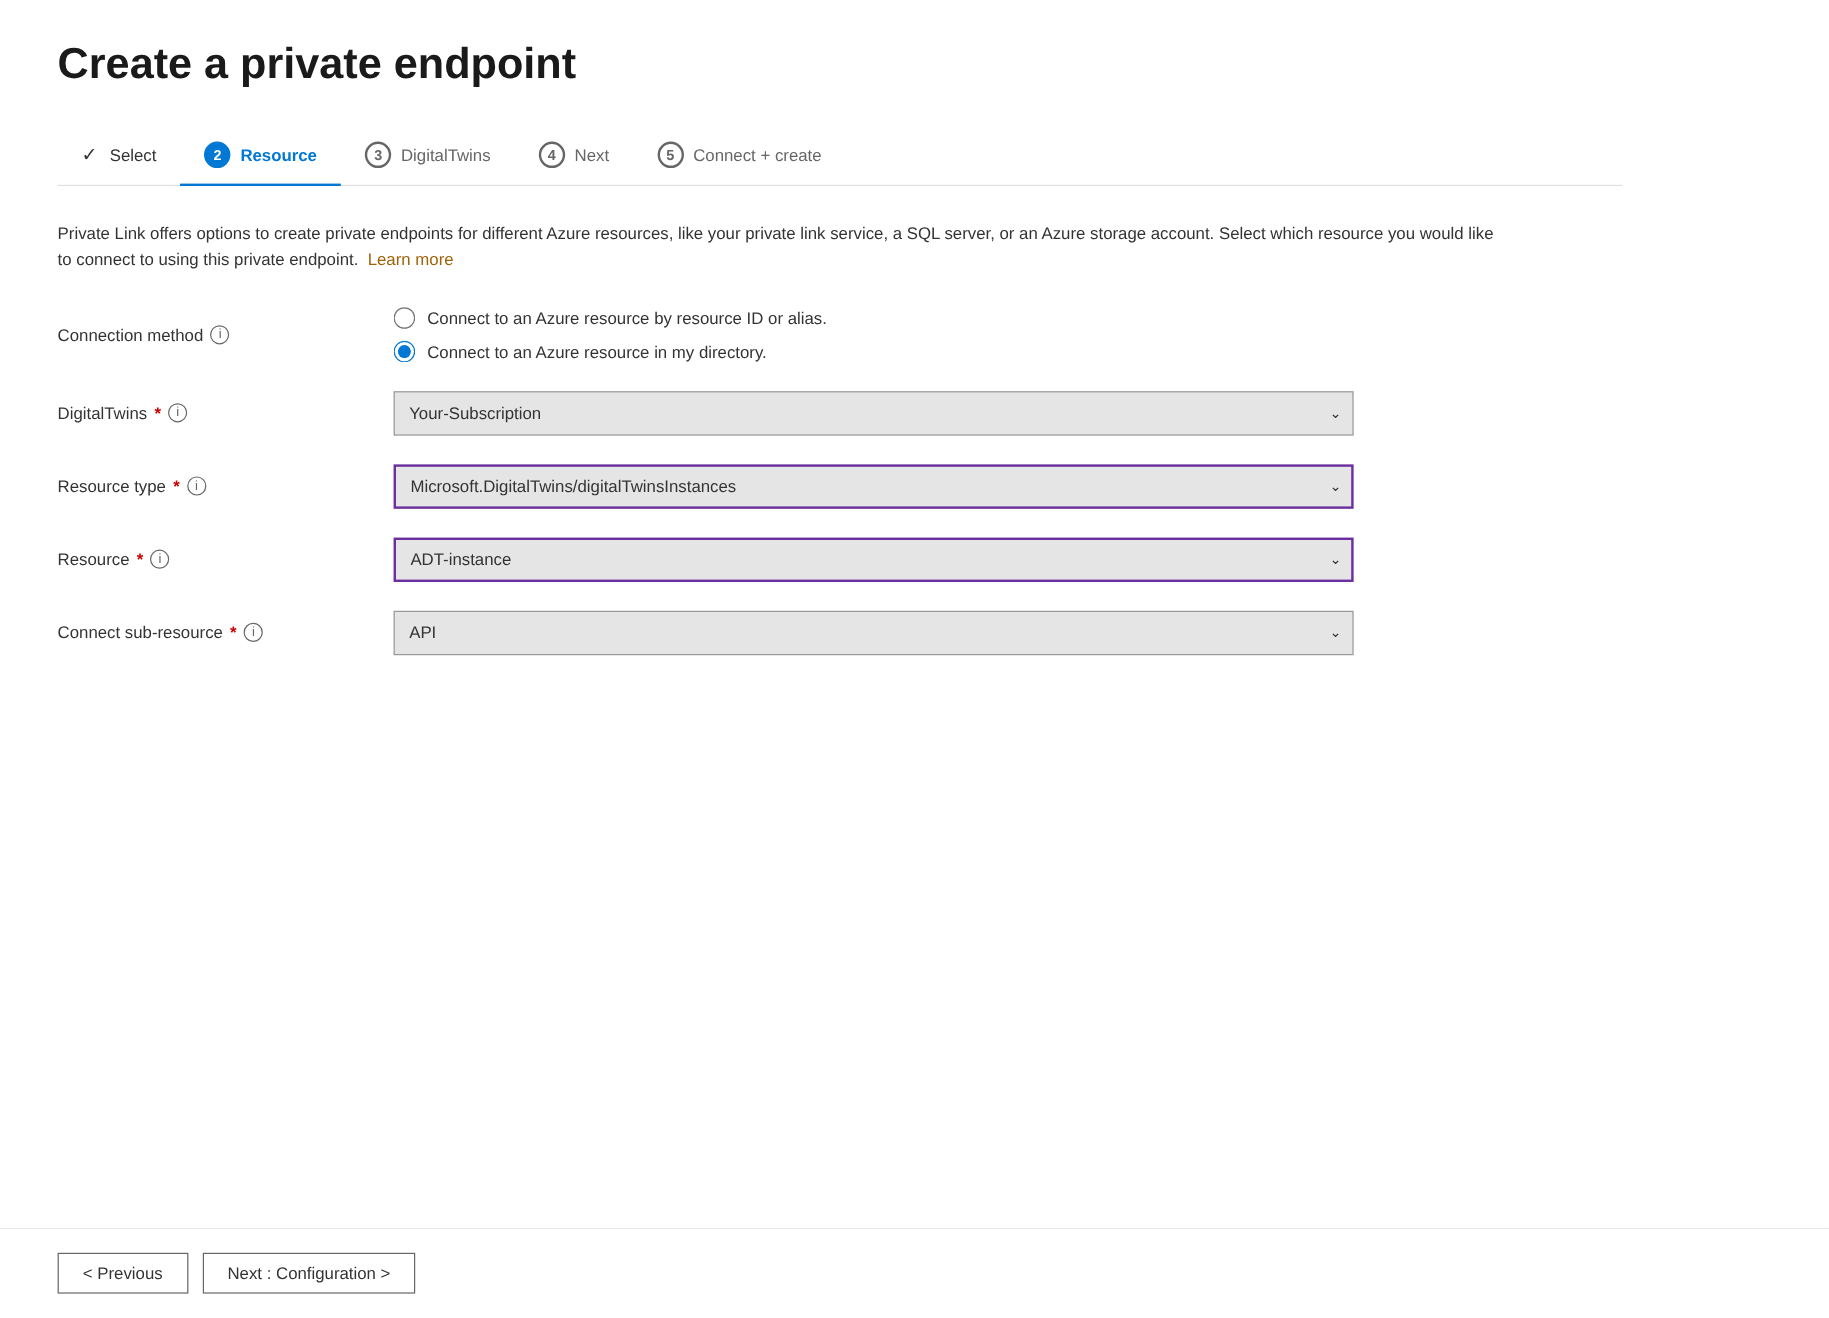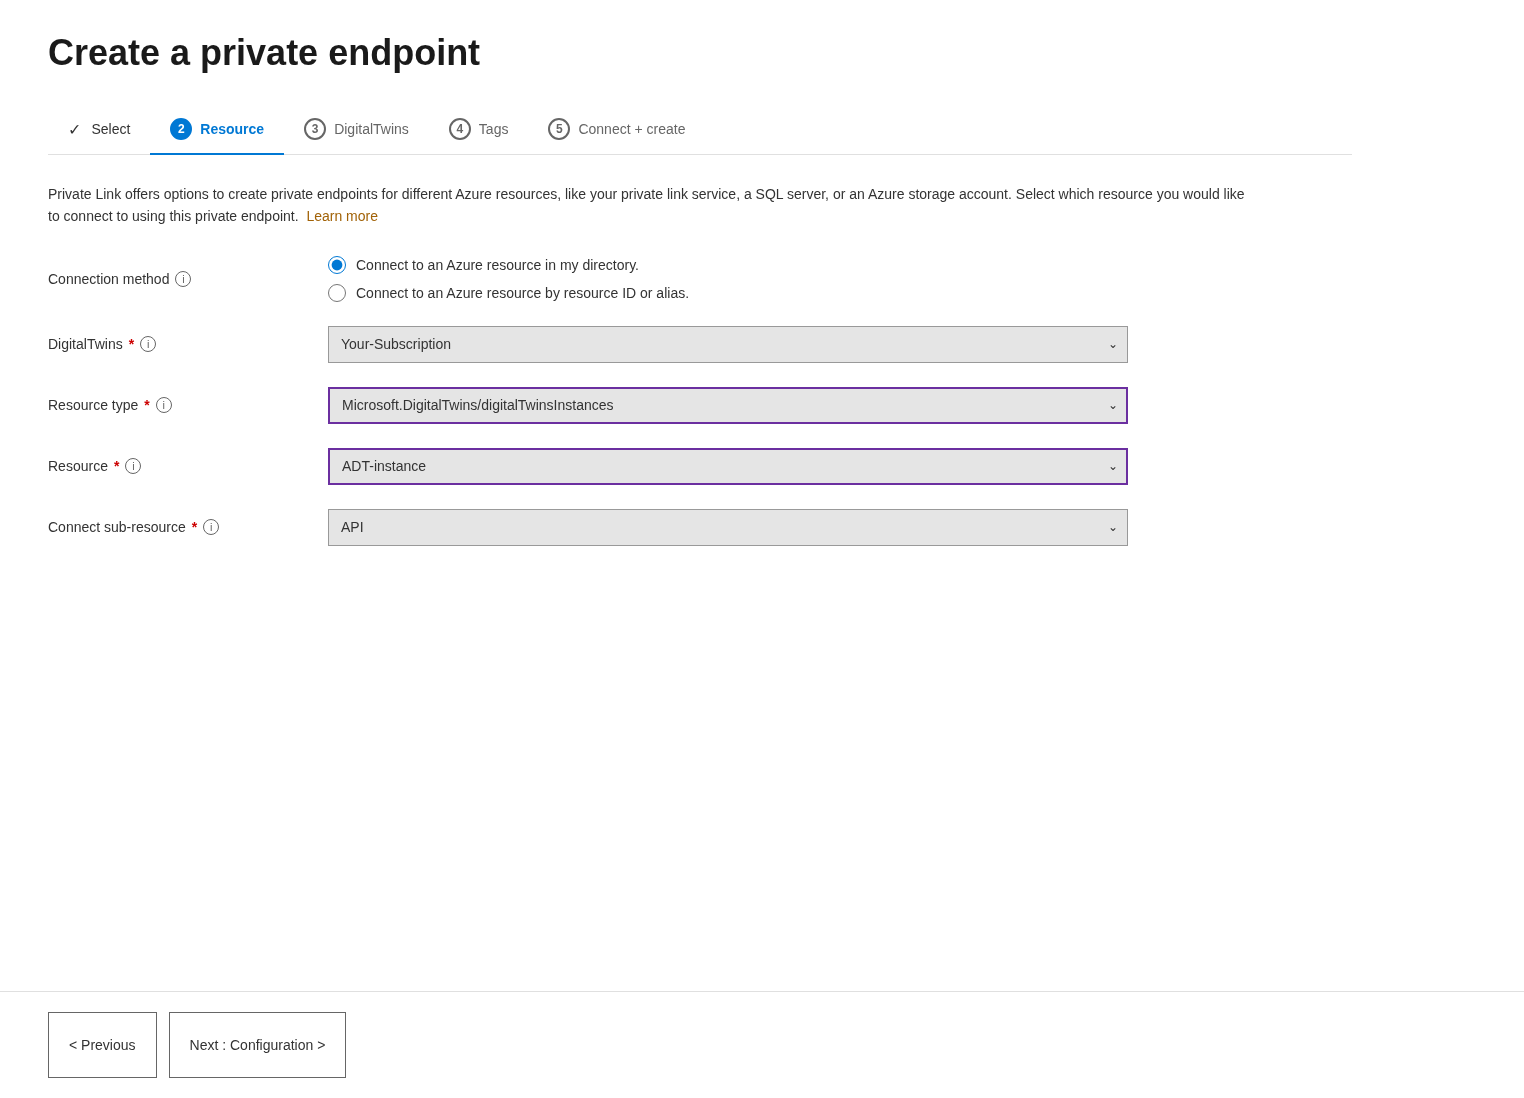--- a/index.html
+++ b/index.html
@@ -191,21 +191,21 @@
       bottom: 0;
       left: 0;
       right: 0;
       border-top: 1px solid #e0e0e0;
       background: #fff;
       padding: 20px 48px;
       display: flex;
       gap: 12px;
     }
     .btn {
-      padding: 24px 20px;
+      padding: 8px 20px;
       font-size: 14px;
       cursor: pointer;
       border: 1px solid #666;
       background: #fff;
       color: #333;
       font-family: inherit;
       min-width: 100px;
       text-align: right;
     }
     .btn-primary {
@@ -231,21 +231,21 @@
       <span>Resource</span>
     </div>
 
     <div class="step-item">
       <span class="step-circle">3</span>
       <span>DigitalTwins</span>
     </div>
 
     <div class="step-item">
       <span class="step-circle">4</span>
-      <span>Tags</span>
+      <span>Next</span>
     </div>
 
     <div class="step-item">
       <span class="step-circle">5</span>
       <span>Connect + create</span>
     </div>
   </nav>
 
   <p class="description-text">
     <span>Private Link offers options to create private endpoints for different Azure resources, like your private link service, a SQL server, or an Azure storage account. Select which resource you would like to connect to using this private endpoint.</span>
@@ -255,26 +255,26 @@
   <div class="form-section">
 
     <div class="form-row">
       <div class="form-label">
         <span>Connection method</span>
         <span class="info-icon">i</span>
       </div>
       <div class="form-control-area">
         <div class="radio-group">
           <label class="radio-option">
+            <input type="radio" class="radio-input" name="connection_method" style="">
+            <span>Connect to an Azure resource by resource ID or alias.</span>
+          </label>
+          <label class="radio-option">
             <input type="radio" class="radio-input" name="connection_method" checked="" style="">
             <span>Connect to an Azure resource in my directory.</span>
-          </label>
-          <label class="radio-option">
-            <input type="radio" class="radio-input" name="connection_method" style="">
-            <span>Connect to an Azure resource by resource ID or alias.</span>
           </label>
         </div>
       </div>
     </div>
 
     <div class="form-row">
       <div class="form-label">
         <span>DigitalTwins</span>
         <span class="required-star">*</span>
         <span class="info-icon">i</span>

